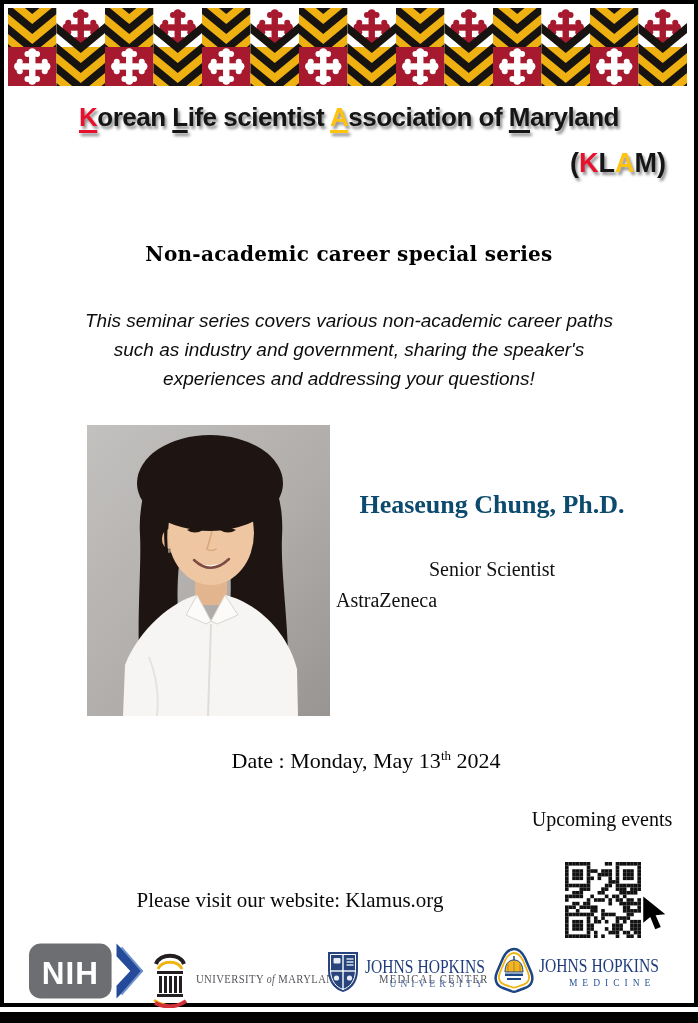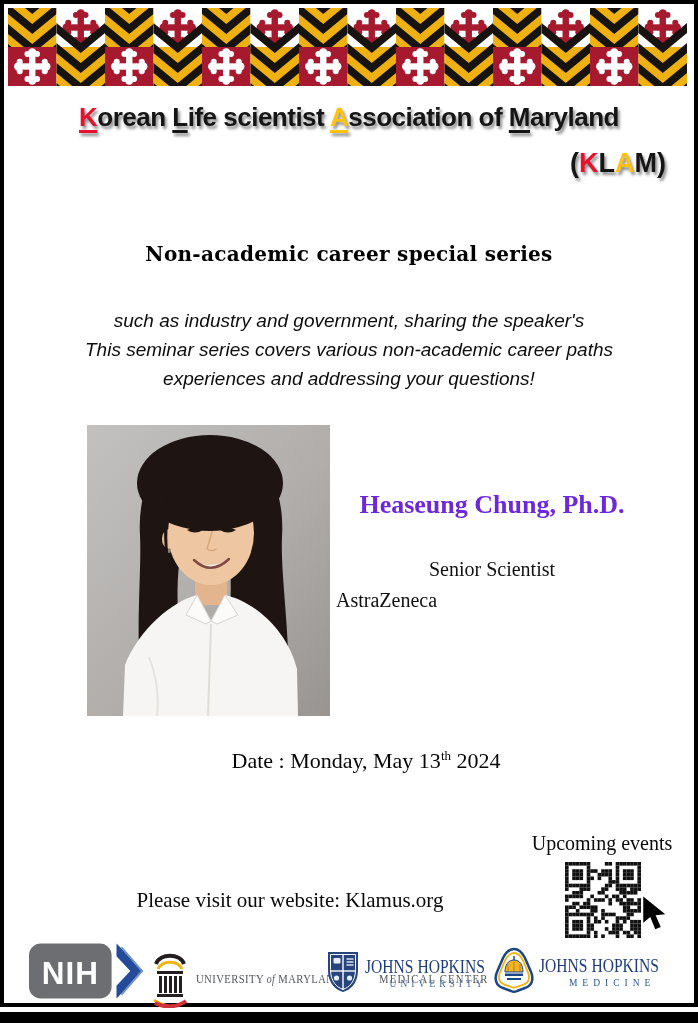--- a/index.html
+++ b/index.html
@@ -22,32 +22,32 @@
   .heading{position:absolute;left:0;width:100%;top:238px;text-align:center;color:#000;
            font-family:"DejaVu Serif",serif;font-weight:bold;font-size:20px;letter-spacing:0.3px;}
   
   .intro{position:absolute;left:0;width:100%;top:302px;text-align:center;color:#0d0d0d;
          font-family:"Liberation Sans",sans-serif;font-style:italic;font-size:19px;line-height:29px;}
   
   .photo{position:absolute;left:83px;top:421px;width:243px;height:291px;}
   .photo svg{display:block;width:100%;height:100%;}
   
   .spk-name{position:absolute;left:332px;width:312px;top:486px;text-align:center;
-            font-family:"Liberation Serif",serif;font-weight:bold;font-size:26px;color:#6d28d9;}
+            font-family:"Liberation Serif",serif;font-weight:bold;font-size:26px;color:#0c4a6e;}
   .spk-role{position:absolute;left:332px;width:312px;top:554px;text-align:center;
             font-family:"Liberation Serif",serif;font-size:20px;color:#111;}
   .spk-co{position:absolute;left:332px;width:312px;top:585px;text-align:left;
           font-family:"Liberation Serif",serif;font-size:20px;color:#111;}
   
   .schedule{position:absolute;left:32px;width:660px;top:736px;text-align:center;color:#050505;
             font-family:"Liberation Serif",serif;font-weight:normal;font-size:22px;line-height:31px;}
   .schedule sup{font-size:13px;}
   
   .upcoming{position:absolute;left:508px;width:180px;top:804px;text-align:center;
-            font-family:"Liberation Serif",serif;font-size:20px;color:#0a0a0a;margin-top:24px;}
+            font-family:"Liberation Serif",serif;font-size:20px;color:#0a0a0a;}
   .qr{position:absolute;left:561px;top:858px;width:76px;height:76px;}
   .cursor{position:absolute;left:638px;top:892px;width:30px;height:36px;}
   
   .website{position:absolute;left:16px;width:540px;top:884px;text-align:center;
            font-family:"Liberation Serif",serif;font-size:21px;color:#0a0a0a;}
   
   .logo{position:absolute;display:flex;align-items:center;}
   .nih{left:24px;top:937px;}
   .ummc{left:146px;top:944px;}
   .ummc .txt{margin-left:6px;color:#54565A;font-family:"Liberation Serif",serif;line-height:16px;}
@@ -105,22 +105,22 @@
       </defs>
       <rect width="679" height="78" fill="url(#mdflag)"></rect>
     </svg>
 
     <div class="title1"><span class="red u">K</span><span>orean </span><span class="u">L</span><span>ife scientist </span><span class="gold u">A</span><span>ssociation of </span><span class="u">M</span><span>aryland</span></div>
     <div class="title2"><span>(</span><span class="red">K</span><span>L</span><span class="gold">A</span><span>M</span><span>)</span></div>
 
     <div class="heading">Non-academic career special series</div>
 
     <div class="intro">
+      <div>This seminar series covers various non-academic career paths</div>
       <div>such as industry and government, sharing the speaker's</div>
-      <div>This seminar series covers various non-academic career paths</div>
       <div>experiences and addressing your questions!</div>
     </div>
 
     <div class="photo">
       <svg viewBox="0 0 243 291">
         <defs>
           <linearGradient id="pg" x1="0" y1="0" x2="1" y2="1">
             <stop offset="0" stop-color="#c3c1bf"></stop>
               <stop offset="0.55" stop-color="#b0adab"></stop>
               <stop offset="1" stop-color="#979492"></stop>

